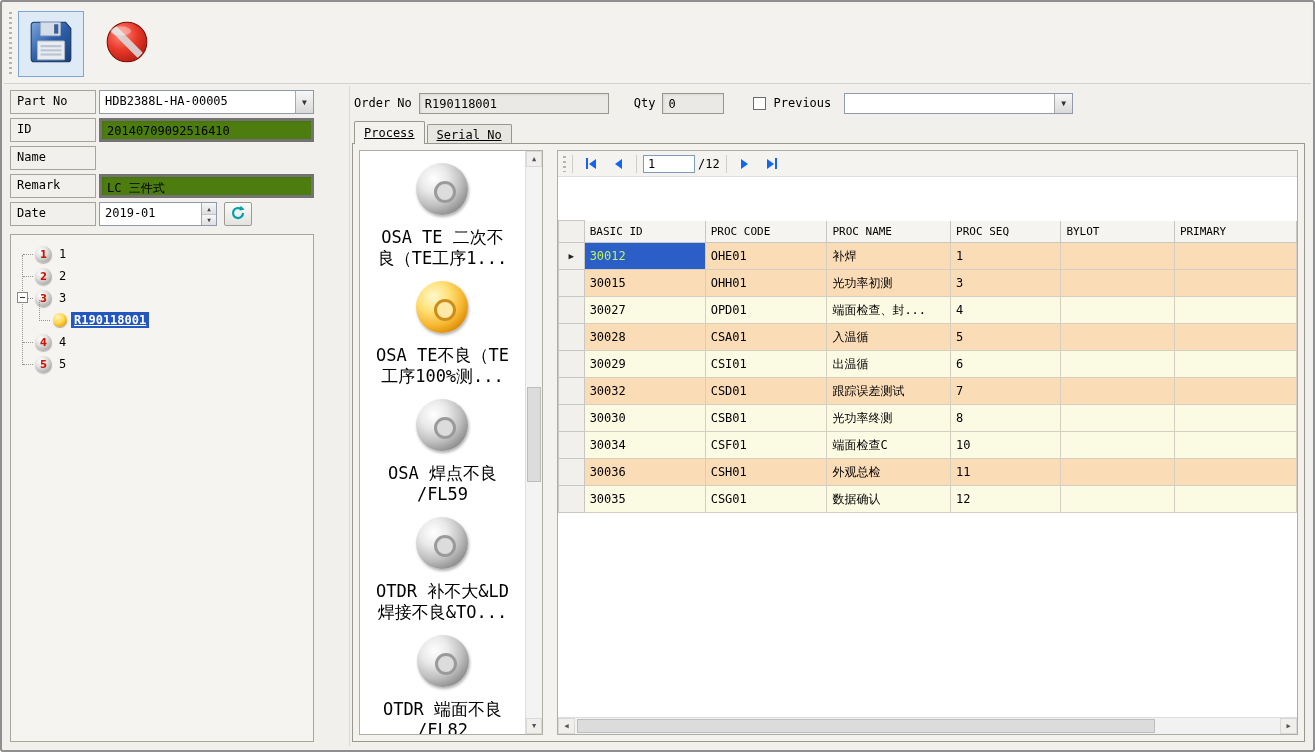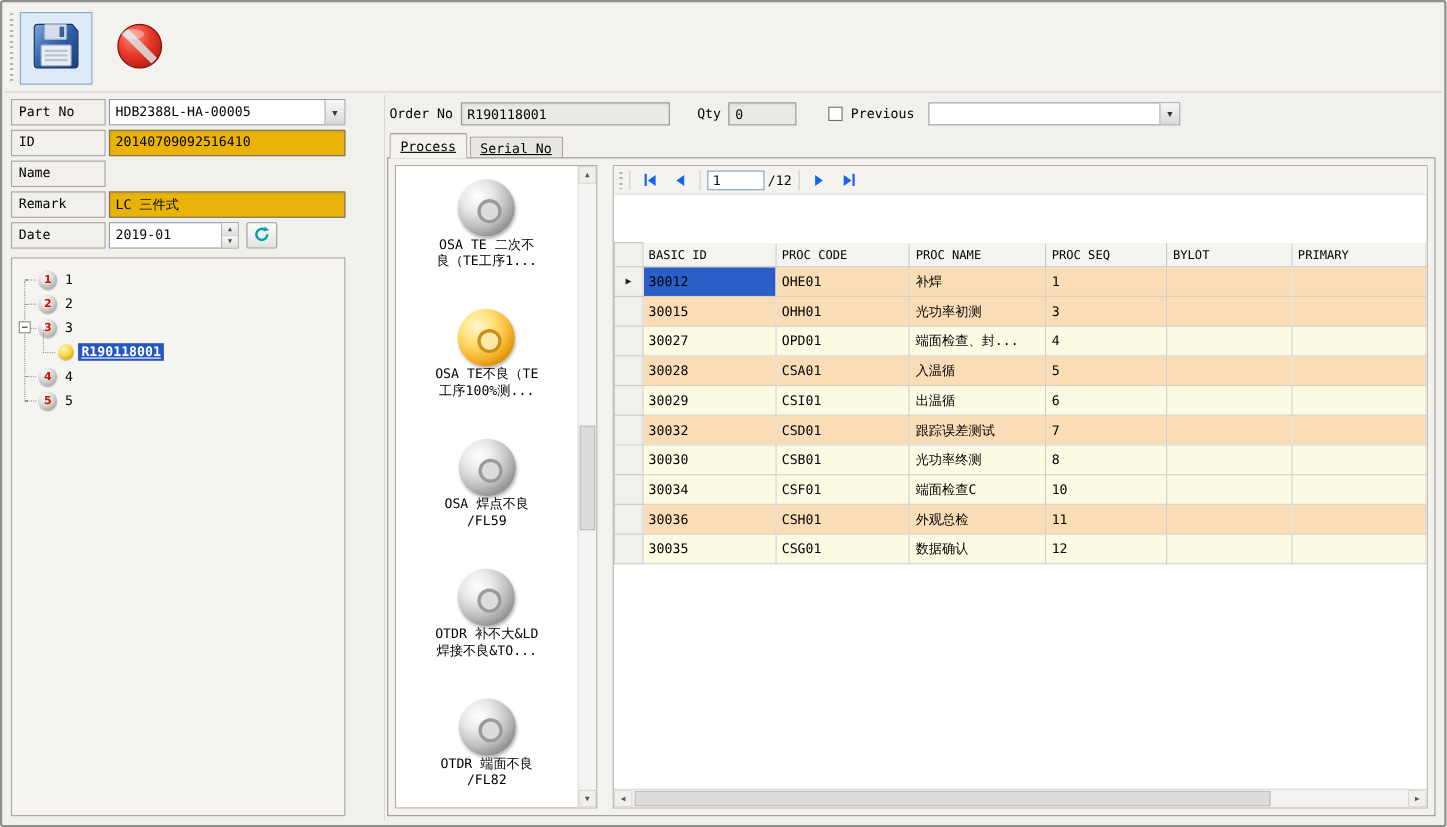--- a/index.html
+++ b/index.html
@@ -16,21 +16,21 @@
     background-image:repeating-linear-gradient(#b5b3ad 0 2px, transparent 2px 5px); }
   .tb-btn { width:66px; height:66px; display:flex; align-items:center; justify-content:center;
     background:transparent; border:1px solid transparent; cursor:pointer; }
   .tb-btn.selected { background:#dfeaf7; border:1px solid #7ea6d3; }
 
   
   .left-panel { position:absolute; left:8px; top:88px; width:304px; bottom:8px;
     display:flex; flex-direction:column; gap:4px; }
   .field-row { display:flex; gap:3px; flex:0 0 24px; height:24px; }
   .f-label { width:86px; background:#f1f0ec; border:1px solid #a7a49c; padding:3px 0 0 6px; }
-  .f-value { flex:1; background:#eab308; border:1px solid #737373;
+  .f-value { flex:1; background:#4d7c0f; border:3px solid #737373;
     box-shadow:inset 1px 1px 2px rgba(0,0,0,.08); padding:3px 0 0 5px; overflow:hidden; white-space:nowrap; }
   .combo { flex:1; background:#fff; border:1px solid #8f9bab; display:flex; }
   .combo-text { flex:1; padding:3px 0 0 5px; overflow:hidden; white-space:nowrap; }
   .combo-btn { width:18px; background:linear-gradient(#f7f7f7,#d9d9d9); border-left:1px solid #a9a9a9;
     display:flex; align-items:center; justify-content:center; font-size:8px; color:#333; cursor:pointer; }
   .spinbox { width:118px; background:#fff; border:1px solid #8f9bab; display:flex; }
   .spin-text { flex:1; padding:3px 0 0 5px; }
   .spin-btns { width:15px; display:flex; flex-direction:column; border-left:1px solid #a9a9a9; }
   .spin-btns span { flex:1; font-size:6px; color:#444; background:linear-gradient(#f7f7f7,#dedede);
     display:flex; align-items:center; justify-content:center; border-bottom:1px solid #c4c4c4; cursor:pointer; }
@@ -85,21 +85,21 @@
   .defect-box { position:absolute; left:6px; top:6px; width:184px; bottom:6px;
     border:1px solid #b0ada5; background:#fff; display:flex; overflow:hidden; }
   .defect-items { flex:1; overflow:hidden; padding-top:12px; display:flex; flex-direction:column; align-items:center; }
   .defect-item { flex:0 0 118px; display:flex; flex-direction:column; align-items:center; cursor:pointer; }
   .cd { width:52px; height:52px; border-radius:50%; position:relative; box-shadow:1px 2px 3px rgba(0,0,0,.3);
     background:radial-gradient(circle at 34% 30%, #ffffff 0%, #e9e9e9 28%, #bfbfbf 55%, #8d8d8d 78%, #707070 100%); }
   .cd::before { content:""; position:absolute; left:50%; top:50%; width:16px; height:16px; margin:-8px 0 0 -8px;
     border-radius:50%; background:#dcdcdc; border:3px solid #9a9a9a; }
   .cd.gold { background:radial-gradient(circle at 34% 30%, #fff7cf 0%, #ffe27a 30%, #f7b733 58%, #d98a00 80%, #a96400 100%); }
   .cd.gold::before { background:#ffe9a8; border-color:#c98f1a; }
-  .defect-caption { margin-top:0; font-size:12px; line-height:1.25; text-align:center; white-space:pre-line; }
+  .defect-caption { margin-top:12px; font-size:17px; line-height:1.25; text-align:center; white-space:pre-line; }
 
   
   .vscroll { flex:0 0 17px; background:#f3f3f3; border-left:1px solid #ddd; display:flex; flex-direction:column; }
   .sb-btn { height:16px; background:#f0efec; border:1px solid #d8d8d8; color:#555; font-size:7px;
     display:flex; align-items:center; justify-content:center; cursor:pointer; }
   .vs-track { flex:1; position:relative; }
   .vs-thumb { position:absolute; left:1px; right:1px; top:40%; height:95px;
     background:#dcdcdc; border:1px solid #bdbdbd; cursor:grab; }
   .hscroll { flex:0 0 17px; background:#f2f2f2; border-top:1px solid #ddd; display:flex; }
   .hscroll .sb-btn { width:17px; height:auto; }
@@ -122,21 +122,21 @@
   .grid-wrap { flex:1; overflow:hidden; background:#fff;margin-top:43px; }
   table.grid { border-collapse:collapse; table-layout:fixed; }
   .grid th { background:#f5f4f0; border:1px solid #c9c7c1; border-top:none; font-weight:normal;
     text-align:left; font-size:11px; height:22px; padding:2px 5px; overflow:hidden; white-space:nowrap; cursor:pointer; }
   .grid td { border:1px solid #d5cfc2; height:27px; padding:2px 5px; overflow:hidden; white-space:nowrap; }
   .grid td.rowsel, .grid th.rowsel { background:#f1f0ec; border:1px solid #c9c7c1;
     text-align:center; font-size:9px; color:#222; padding:2px 0; }
   tr.peach td { background:var(--peach); }
   tr.cream td { background:var(--cream); }
   tr.peach td.rowsel, tr.cream td.rowsel { background:#f1f0ec; }
-  td.selcell { background:var(--sel-blue) !important; color:#000000; }
+  td.selcell { background:var(--sel-blue) !important; color:#bef264; }
 </style>
 </head>
 <body>
 
 <div class="window">
 
   <div class="toolbar">
     <button class="tb-btn selected">
       <span>
         <svg width="48" height="48" viewBox="0 0 46 46">

